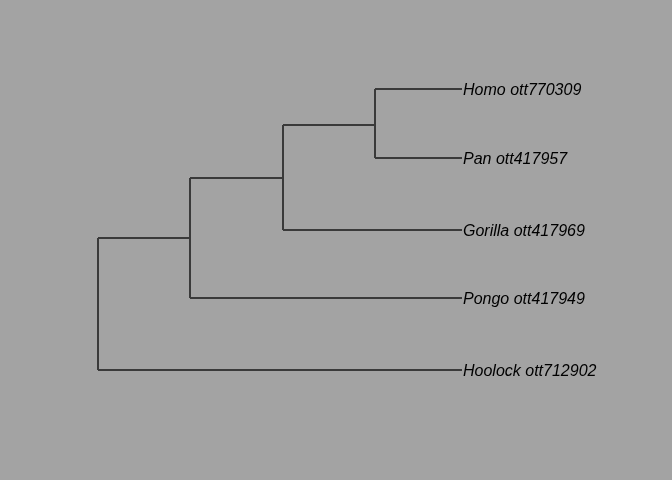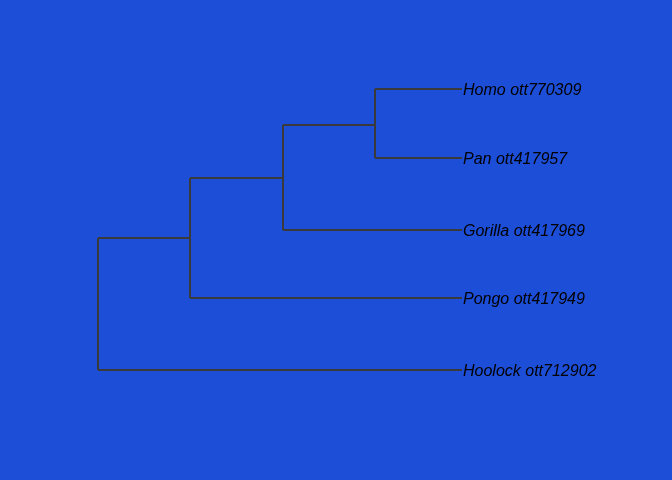--- a/index.html
+++ b/index.html
@@ -5,21 +5,21 @@
 <style>
   html, body {
     margin: 0;
     padding: 0;
     background: #ffffff;
   }
   #root-canvas {
     position: relative;
     width: 672px;
     height: 480px;
-    background: #1d4ed8;
+    background: #a3a3a3;
     overflow: hidden;
     font-family: "Liberation Sans", sans-serif;
   }
   #tree-svg {
     position: absolute;
     left: 0;
     top: 0;
     width: 672px;
     height: 480px;
     display: block;

